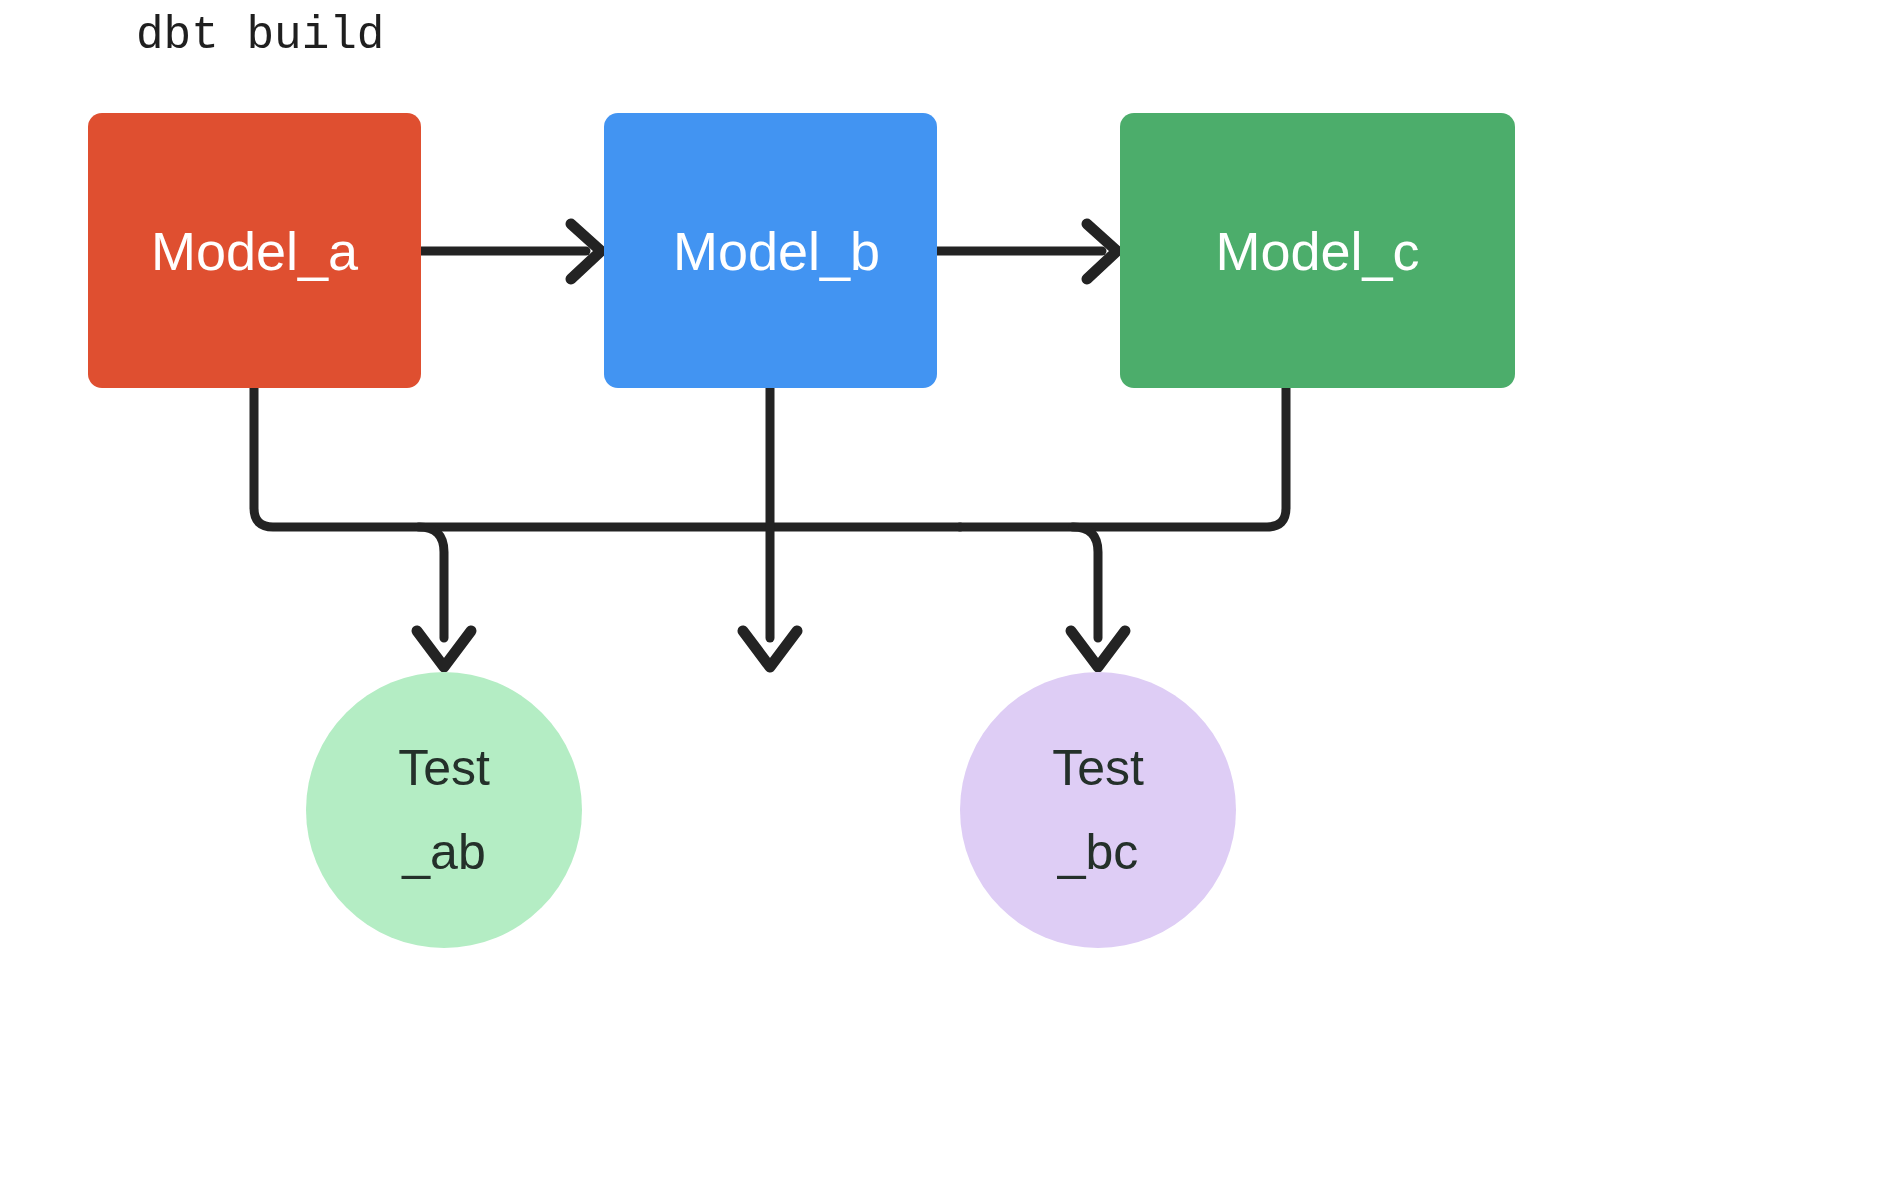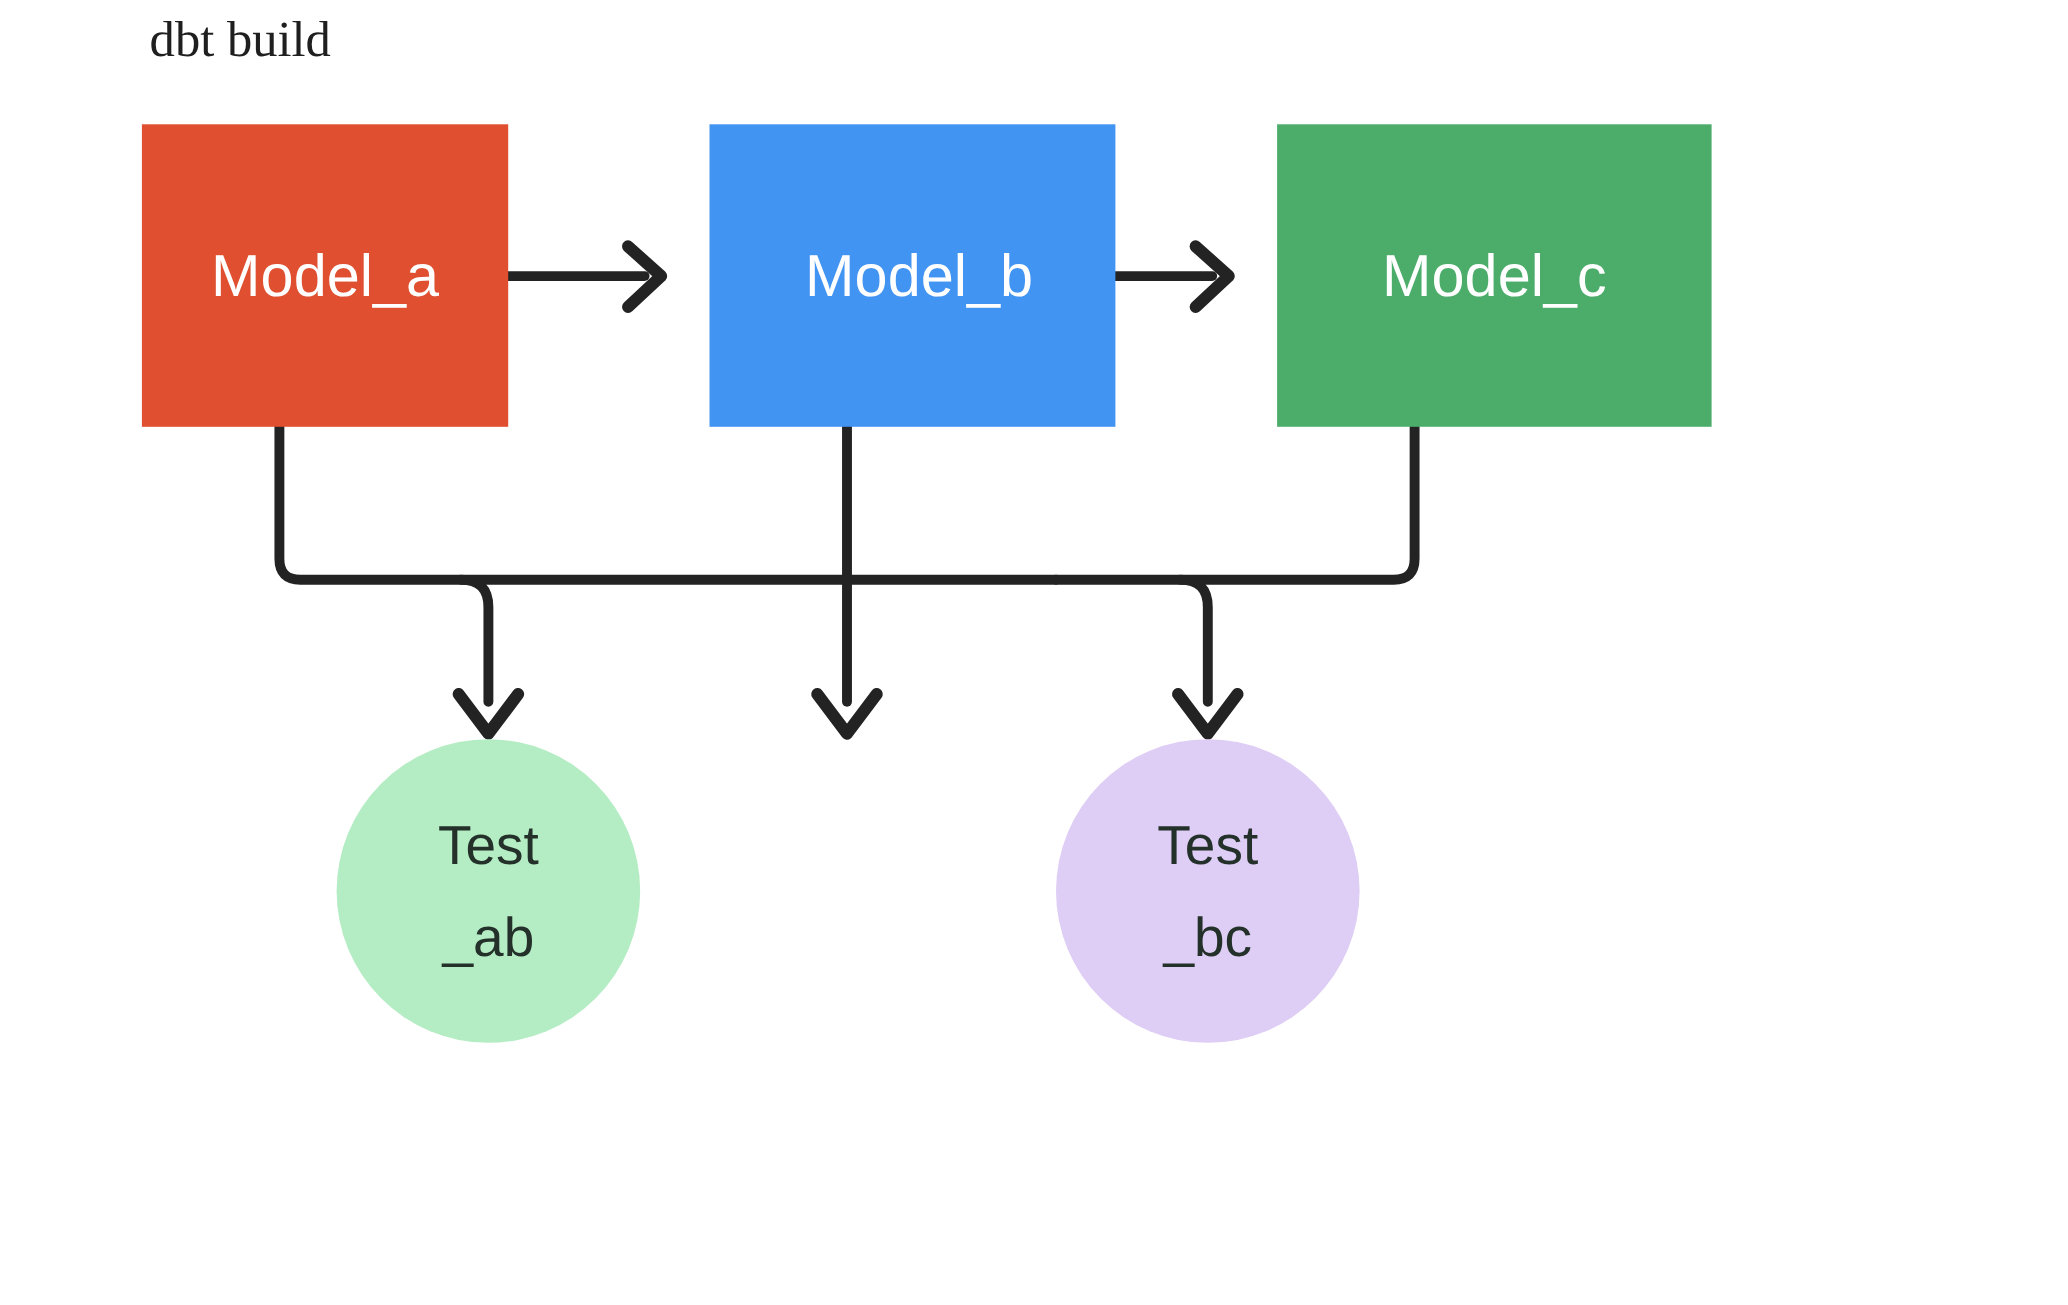--- a/index.html
+++ b/index.html
@@ -18,43 +18,42 @@
     background: #ffffff;
     overflow: hidden;
   }
   .diagram-title {
     position: absolute;
     left: 136px;
     top: 10px;
     font-size: 46px;
     line-height: 1.15;
     color: #1f1f1f;
-    font-family: Liberation Serif, serif;
+    font-family: Liberation Mono, monospace;
     white-space: nowrap;
   }
   .edges {
     position: absolute;
     left: 0;
     top: 0;
     width: 1880px;
     height: 1186px;
     pointer-events: none;
   }
   .node-box {
     position: absolute;
-    border-radius: 0;
+    border-radius: 14px;
     display: flex;
     align-items: center;
     justify-content: center;
     color: #ffffff;
     font-size: 54px;
     font-family: "Liberation Sans", sans-serif;
     letter-spacing: 0px;
     box-sizing: border-box;
-    margin-left: 41px;
   }
   .node-circle {
     position: absolute;
     border-radius: 50%;
     display: flex;
     align-items: center;
     justify-content: center;
     text-align: center;
     color: #24302a;
     font-size: 50px;
@@ -107,21 +106,21 @@
     <g>
       <path d="M 1073 527 Q 1098 527 1098 552 L 1098 638" fill="none" stroke="#232323" stroke-width="9" stroke-linecap="round" stroke-linejoin="round"></path>
       <path d="M 1071 631 L 1098 667 L 1125 631" fill="none" stroke="#232323" stroke-width="11" stroke-linecap="round" stroke-linejoin="round"></path>
     </g>
   </svg>
 
   <div class="node-box" style="left:88px; top:113px; width:333px; height:275px; background:#DF4F30;">
     <span>Model_a</span>
   </div>
 
-  <div class="node-box" style="left:604px; top:113px; width:369px; height:275px; background:#4294F2;padding-left:12px;">
+  <div class="node-box" style="left:604px; top:113px; width:333px; height:275px; background:#4294F2;padding-left:12px;">
     <span>Model_b</span>
   </div>
 
   <div class="node-box" style="left:1120px; top:113px; width:395px; height:275px; background:#4CAD6B;text-align:right;">
     <span>Model_c</span>
   </div>
 
   <div class="node-circle" style="left:306px; top:672px; width:276px; height:276px; background:#B4EDC4;">
     <span class="circle-label">Test
 _ab</span>

